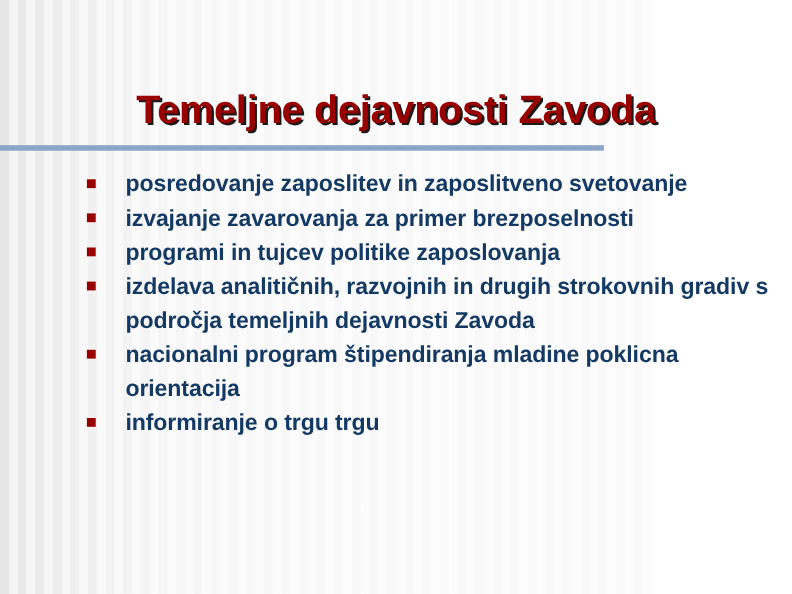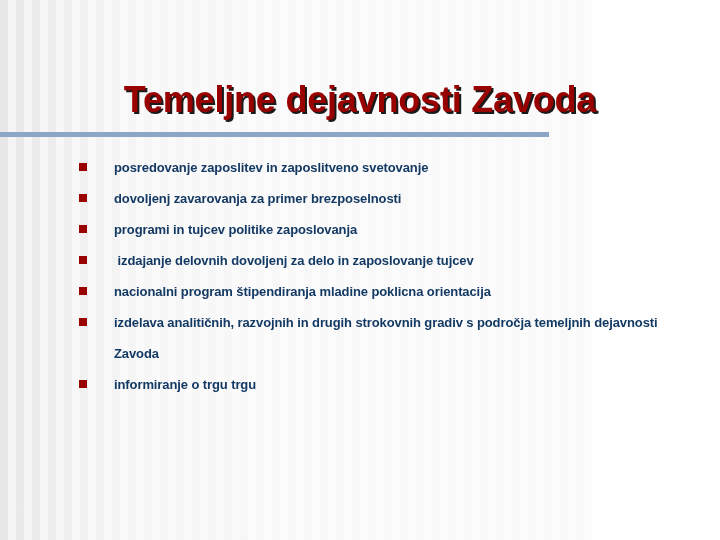--- a/index.html
+++ b/index.html
@@ -86,21 +86,21 @@
     position: absolute;
     left: 78px;
     top: 152px;
     width: 625px;
   }
   .bullet-item {
     position: relative;
     padding-left: 36px;
     margin: 0 0 0 0;
     color: #143a64;
-    font-size: 13px;
+    font-size: 21px;
     font-weight: bold;
     line-height: 31px;
     letter-spacing: -0.1px;
   }
   .bullet-marker {
     position: absolute;
     left: 1px;
     top: 11px;
     width: 8px;
     height: 8px;
@@ -127,41 +127,37 @@
 
     <div id="bullet-list">
 
       <div class="bullet-item">
         <span class="bullet-marker"></span>
         <span class="bullet-text">posredovanje zaposlitev in zaposlitveno svetovanje</span>
       </div>
 
       <div class="bullet-item">
         <span class="bullet-marker"></span>
-        <span class="bullet-text">dovoljenj zavarovanja za primer brezposelnosti</span>
+        <span class="bullet-text">izvajanje zavarovanja za primer brezposelnosti</span>
       </div>
 
       <div class="bullet-item">
         <span class="bullet-marker"></span>
         <span class="bullet-text">programi in tujcev politike zaposlovanja</span>
       </div>
 
+
       <div class="bullet-item">
         <span class="bullet-marker"></span>
-        <span class="bullet-text"> izdajanje delovnih dovoljenj za delo in zaposlovanje tujcev</span>
+        <span class="bullet-text">izdelava analitičnih, razvojnih in drugih strokovnih gradiv s področja temeljnih dejavnosti Zavoda</span>
       </div>
 
       <div class="bullet-item">
         <span class="bullet-marker"></span>
         <span class="bullet-text">nacionalni program štipendiranja mladine poklicna orientacija</span>
-      </div>
-
-      <div class="bullet-item">
-        <span class="bullet-marker"></span>
-        <span class="bullet-text">izdelava analitičnih, razvojnih in drugih strokovnih gradiv s področja temeljnih dejavnosti Zavoda</span>
       </div>
 
       <div class="bullet-item">
         <span class="bullet-marker"></span>
         <span class="bullet-text">informiranje o trgu trgu</span>
       </div>
 
     </div>
   </div>
 </div>

